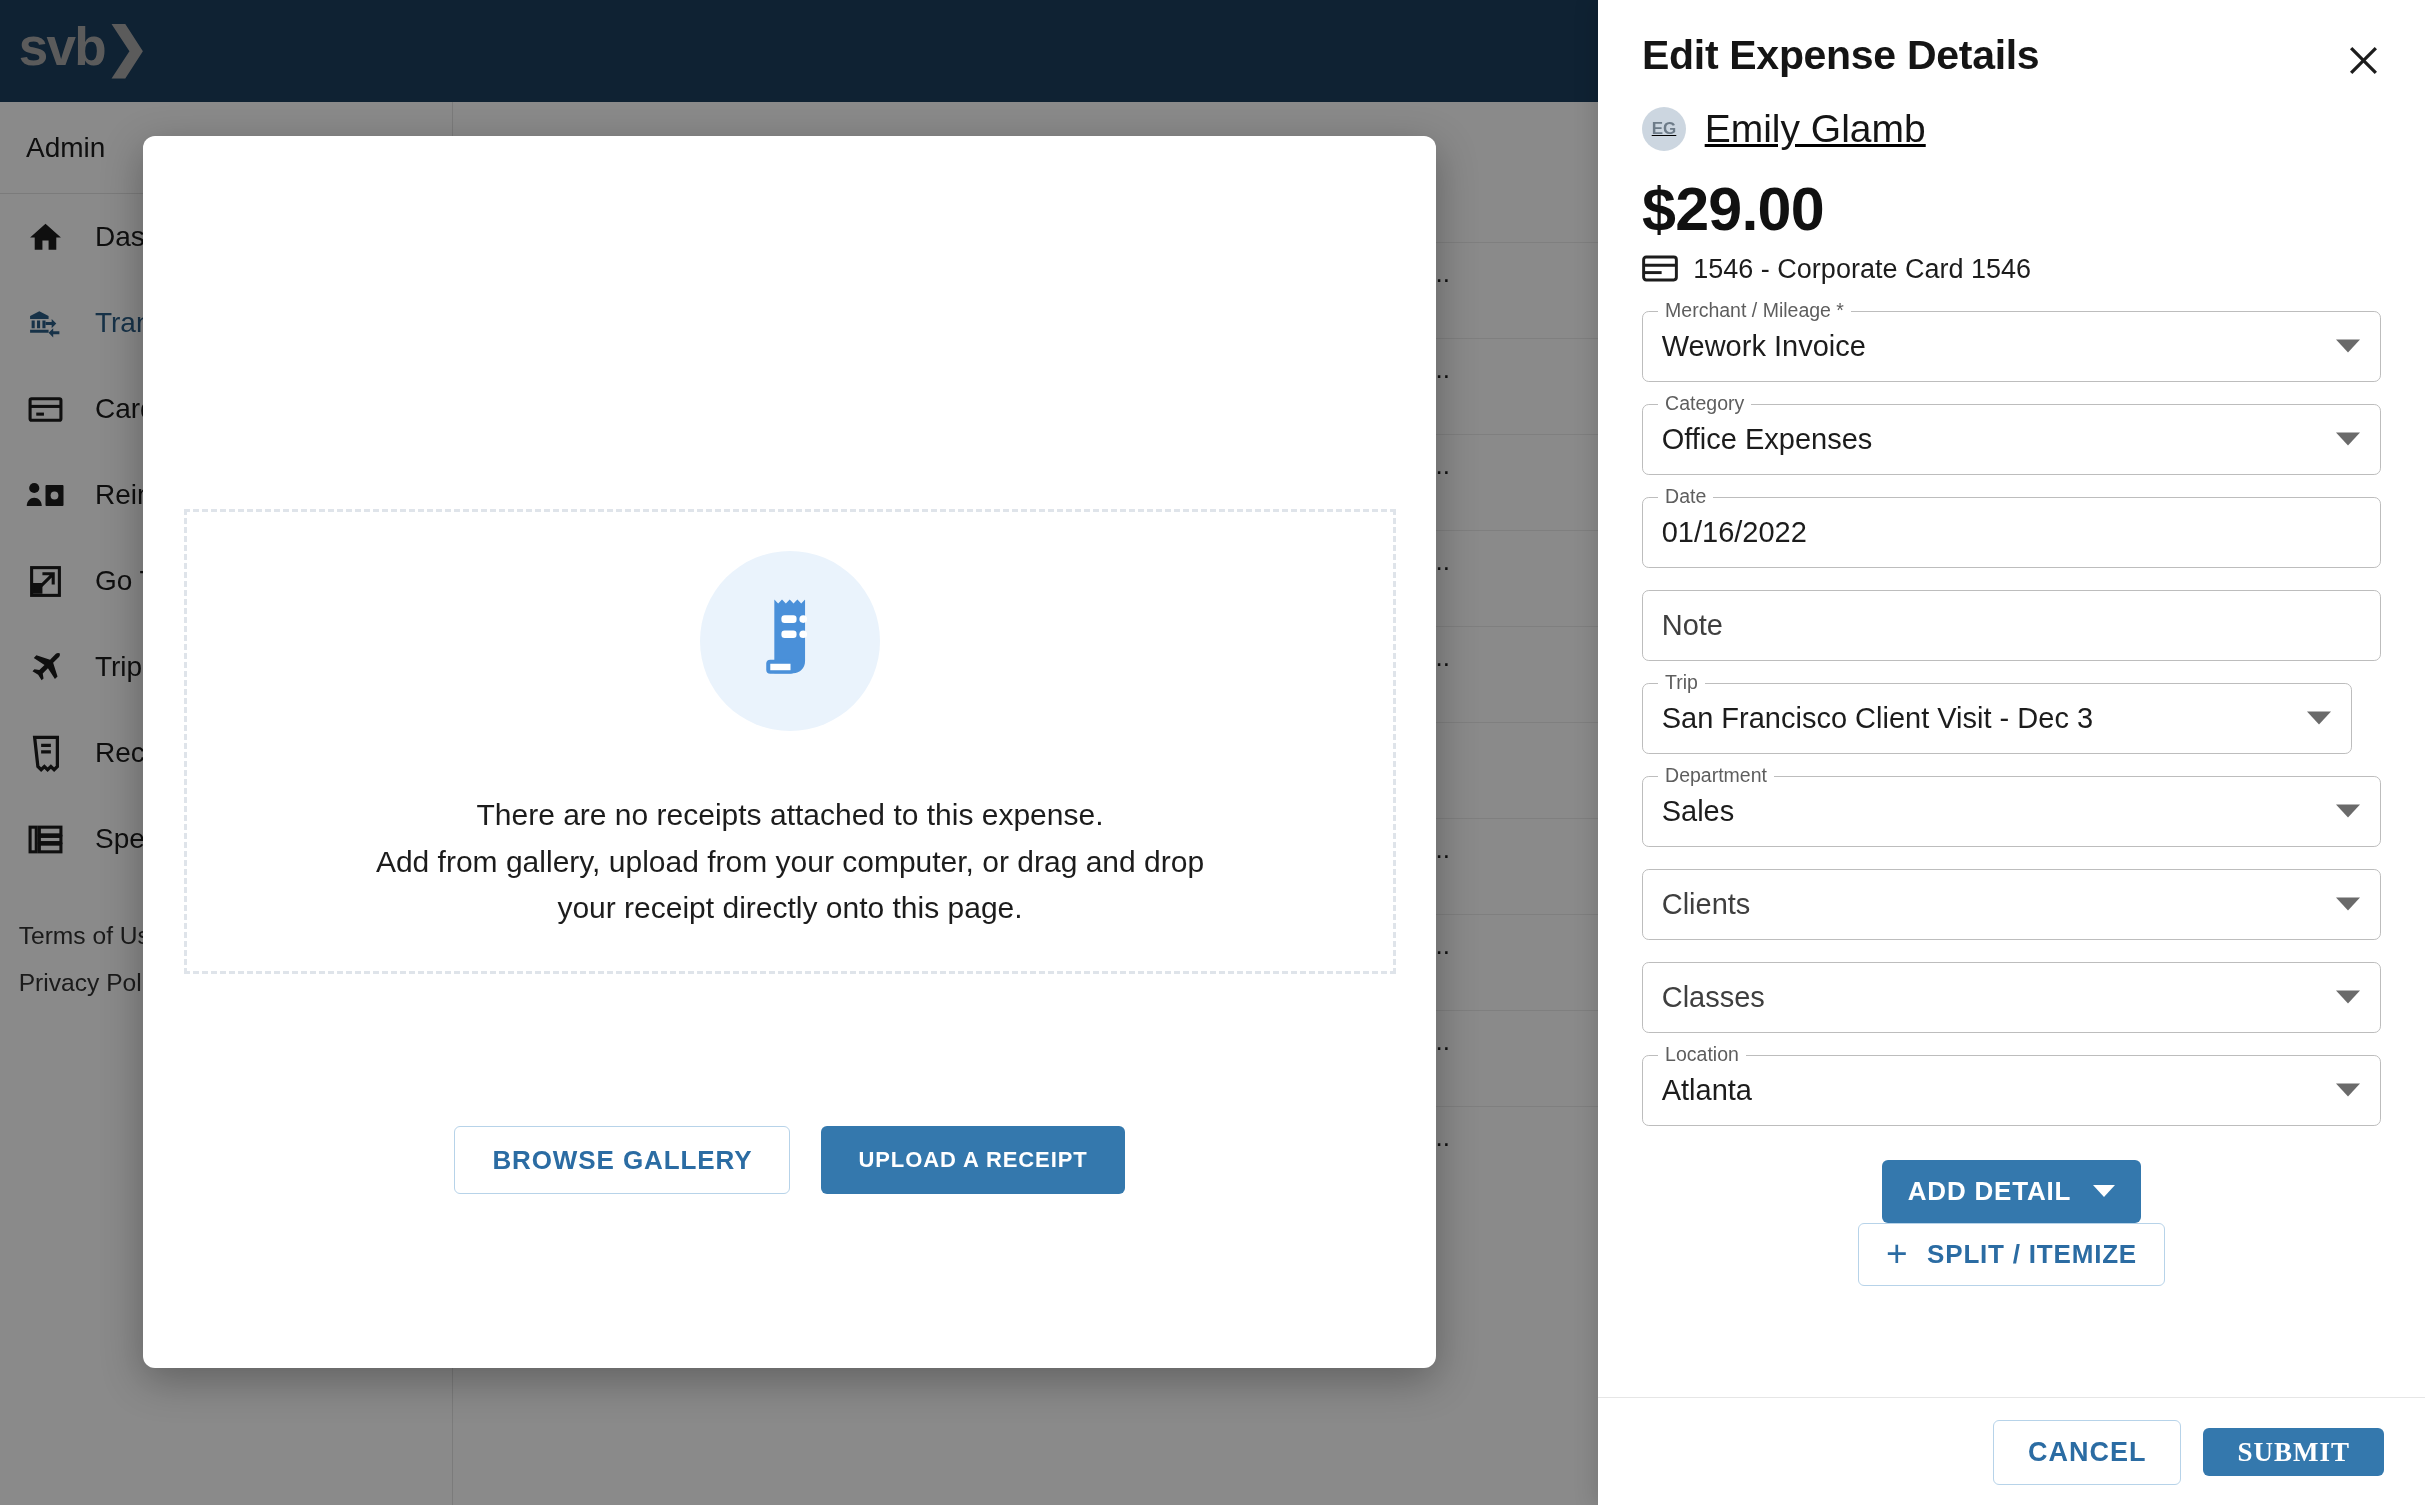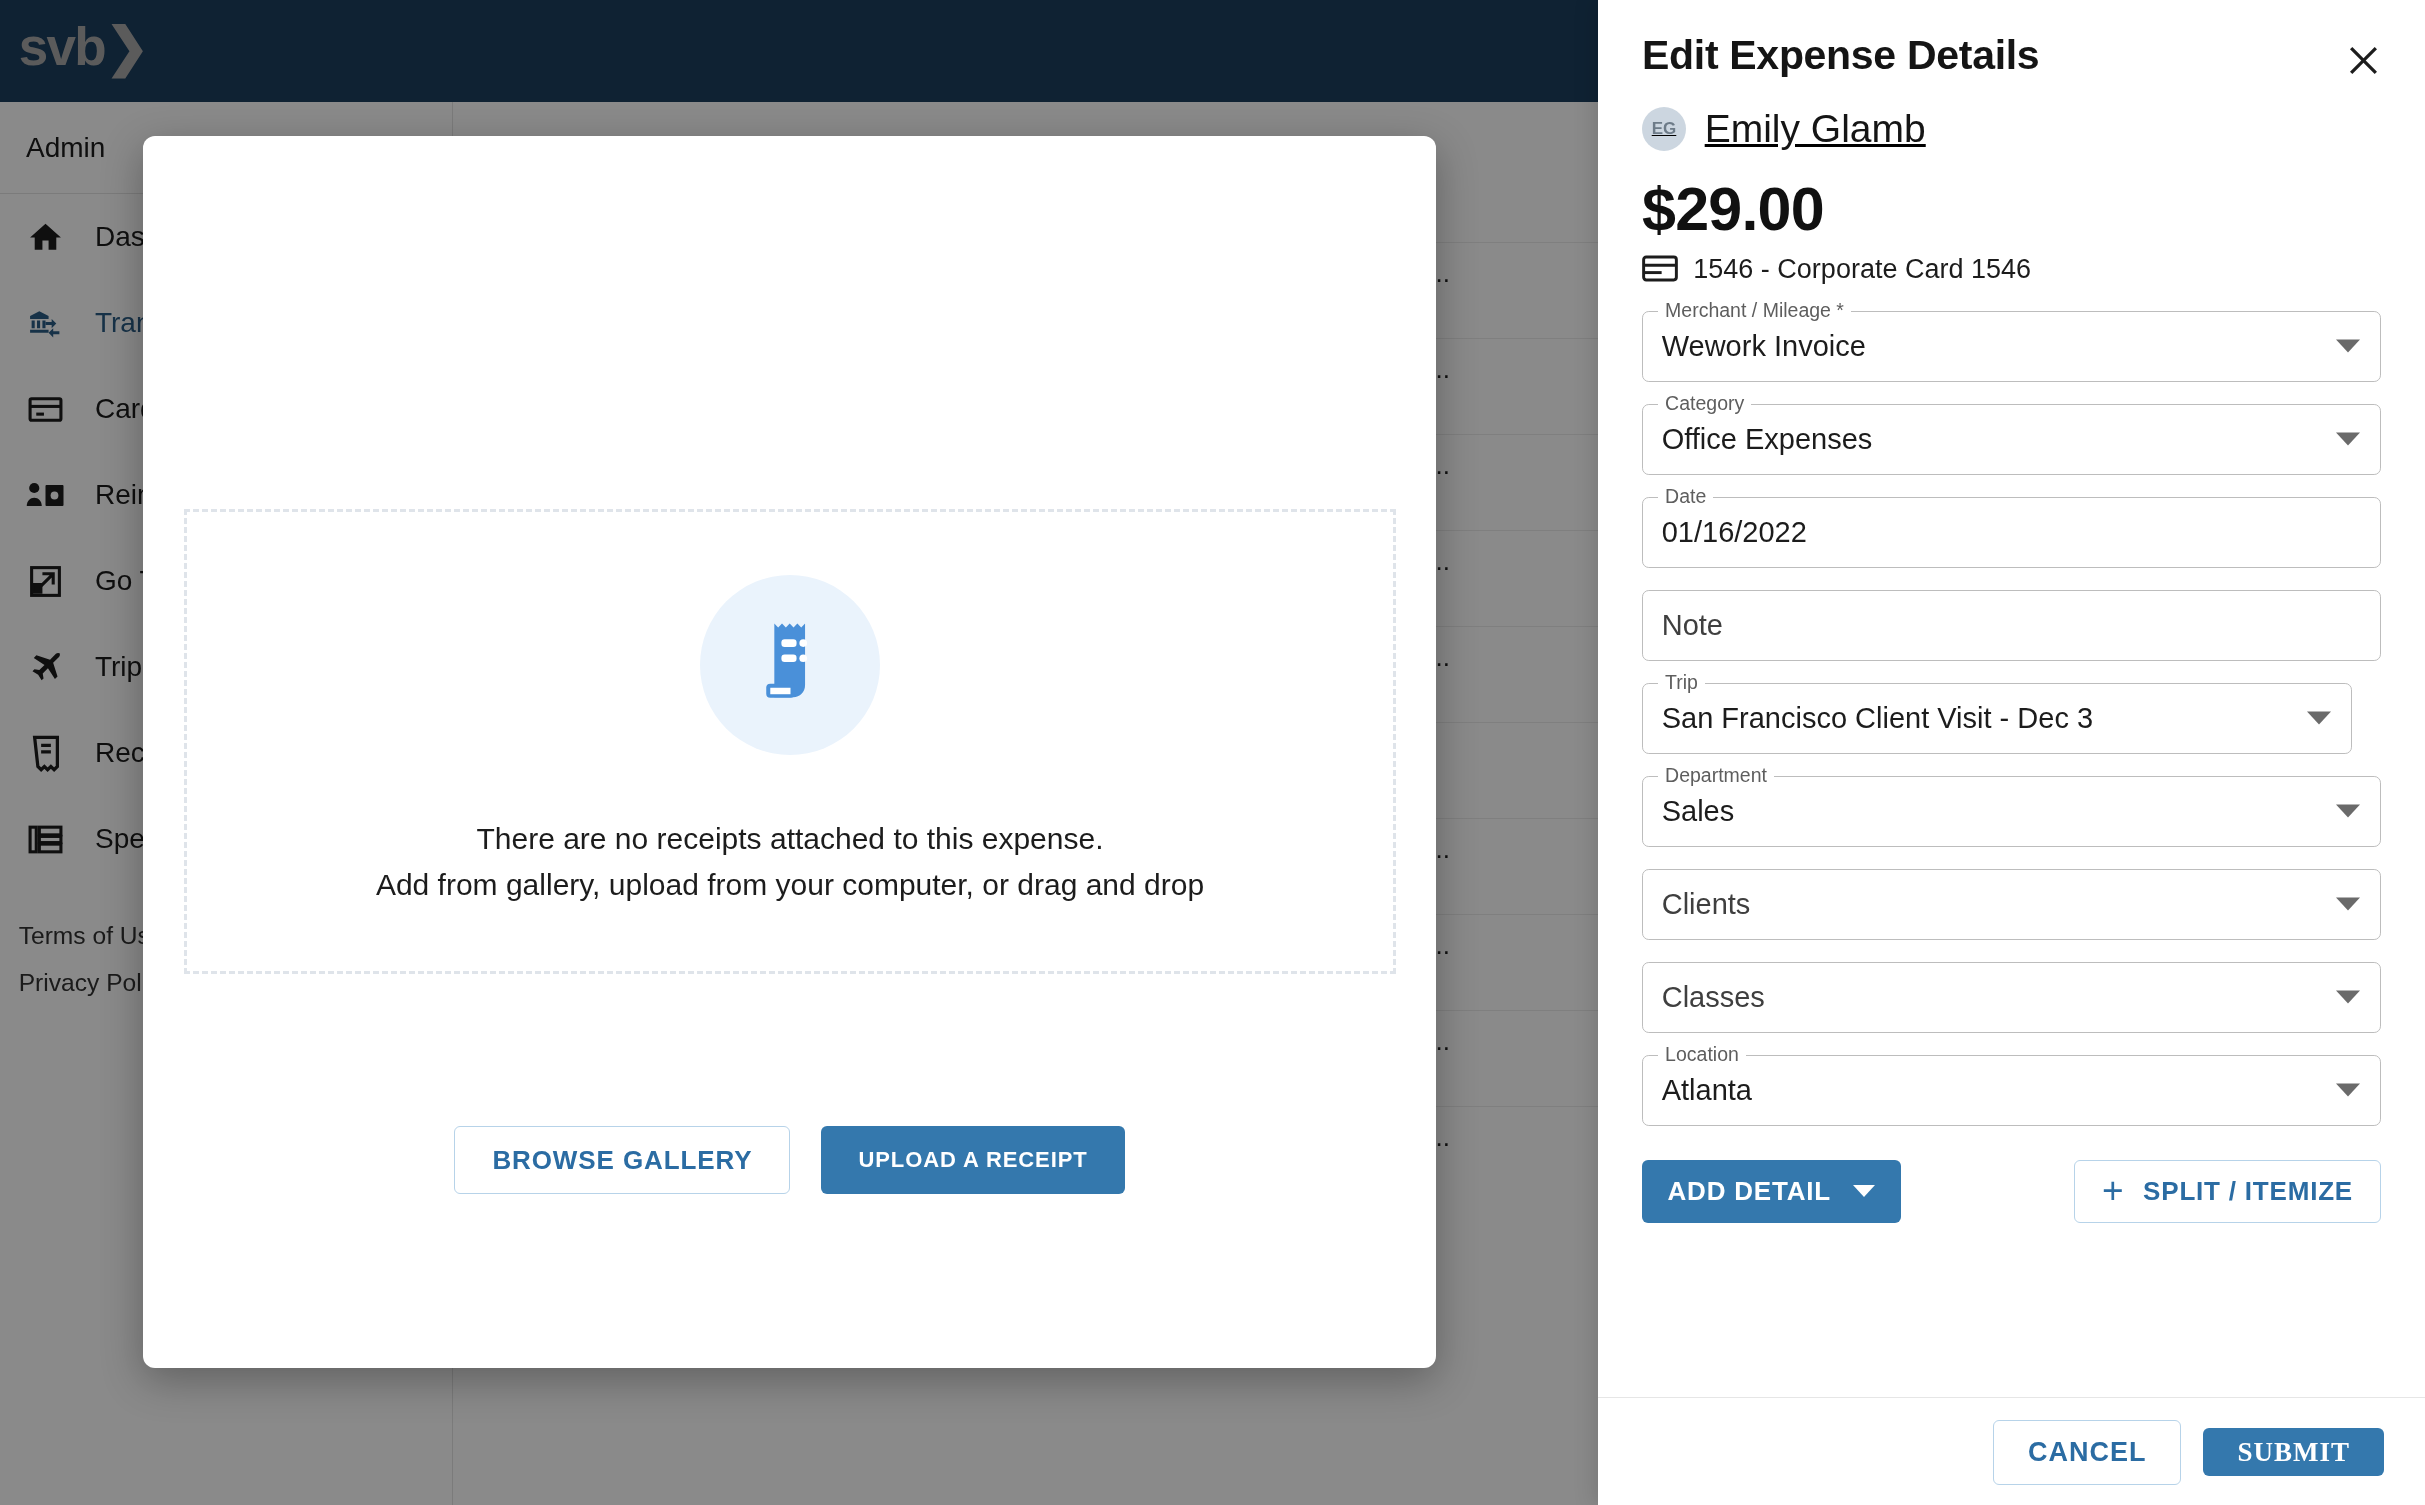--- a/index.html
+++ b/index.html
@@ -184,22 +184,23 @@
   .field .fvalue.placeholder { color: #3f3f3f; }
   .caret {
     position: absolute; right: 20.4px; top: 50%; transform: translateY(-50%);
     width: 0; height: 0;
     border-left: 12px solid transparent;
     border-right: 12px solid transparent;
     border-top: 13.6px solid #6a6a6a;
   }
 
   .detail-row {
-    display: flex; align-items: center; justify-content: space-between;
+    display: flex; align-items: center; justify-content: center;
     padding: 12px 44px 0 44px;
+    flex-direction: column;
   }
   .btn-add-detail {
     height: 63px; padding: 0 25.5px; background: #3478ad; color: #fff;
     border: none; border-radius: 6px; font-size: 26px; font-weight: bold;
     letter-spacing: 0.8px; display: flex; align-items: center; gap: 22px;
     cursor: pointer; font-family: "Liberation Sans", sans-serif;
   }
   .btn-add-detail .dd {
     width: 0; height: 0;
     border-left: 11px solid transparent;
@@ -496,20 +497,21 @@
               <rect x="15.5" y="11" width="7.5" height="3.8" rx="1.6" fill="#ffffff"></rect>
               <circle cx="26.3" cy="12.9" r="1.9" fill="#ffffff"></circle>
               <rect x="15.5" y="18.5" width="7.5" height="3.8" rx="1.6" fill="#ffffff"></rect>
               <circle cx="26.3" cy="20.4" r="1.9" fill="#ffffff"></circle>
             </svg>
           </span>
         </div>
         <div class="dz-text">
           <div>There are no receipts attached to this expense.</div>
           <div>Add from gallery, upload from your computer, or drag and drop</div>
+          <div>your receipt directly onto this page.</div>
         </div>
       </div>
       <div class="modal-actions">
         <button class="btn-browse">BROWSE GALLERY</button>
         <button class="btn-upload">UPLOAD A RECEIPT</button>
       </div>
     </div>
   </div>
 
   <div class="panel">

